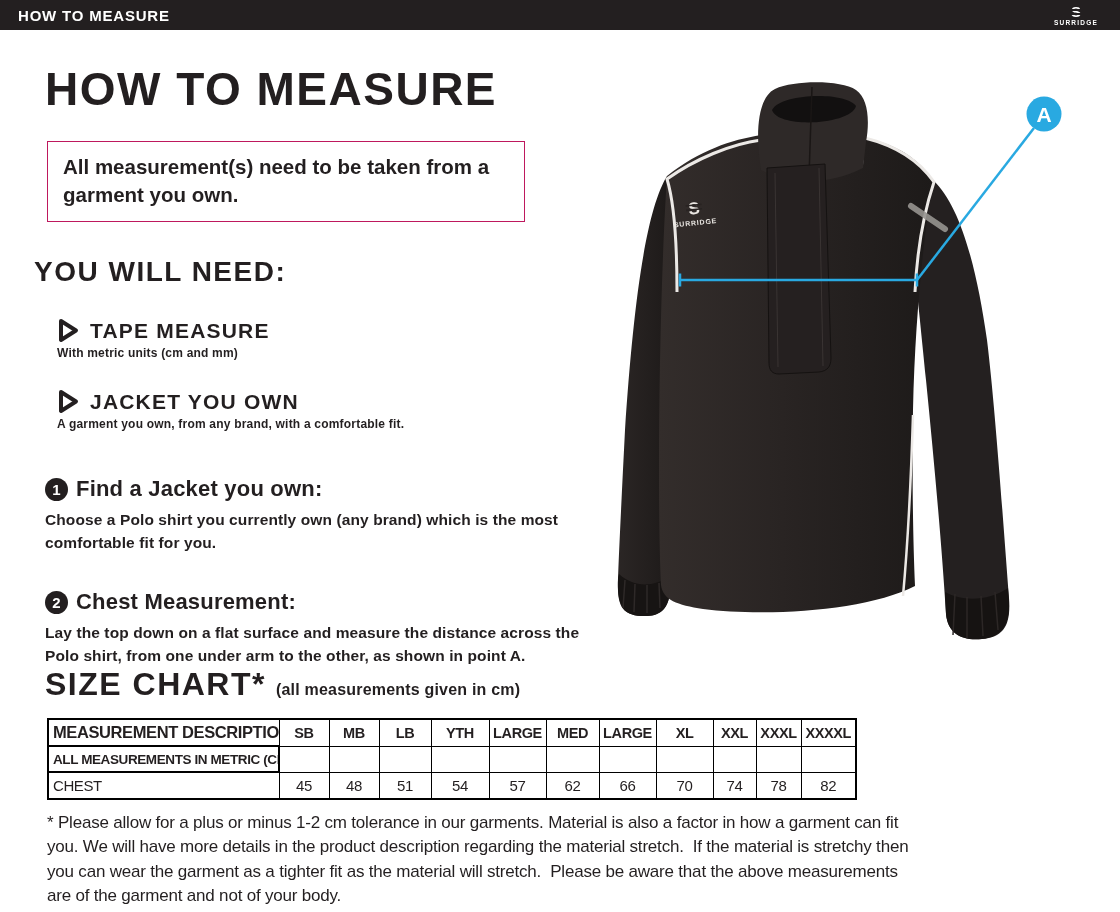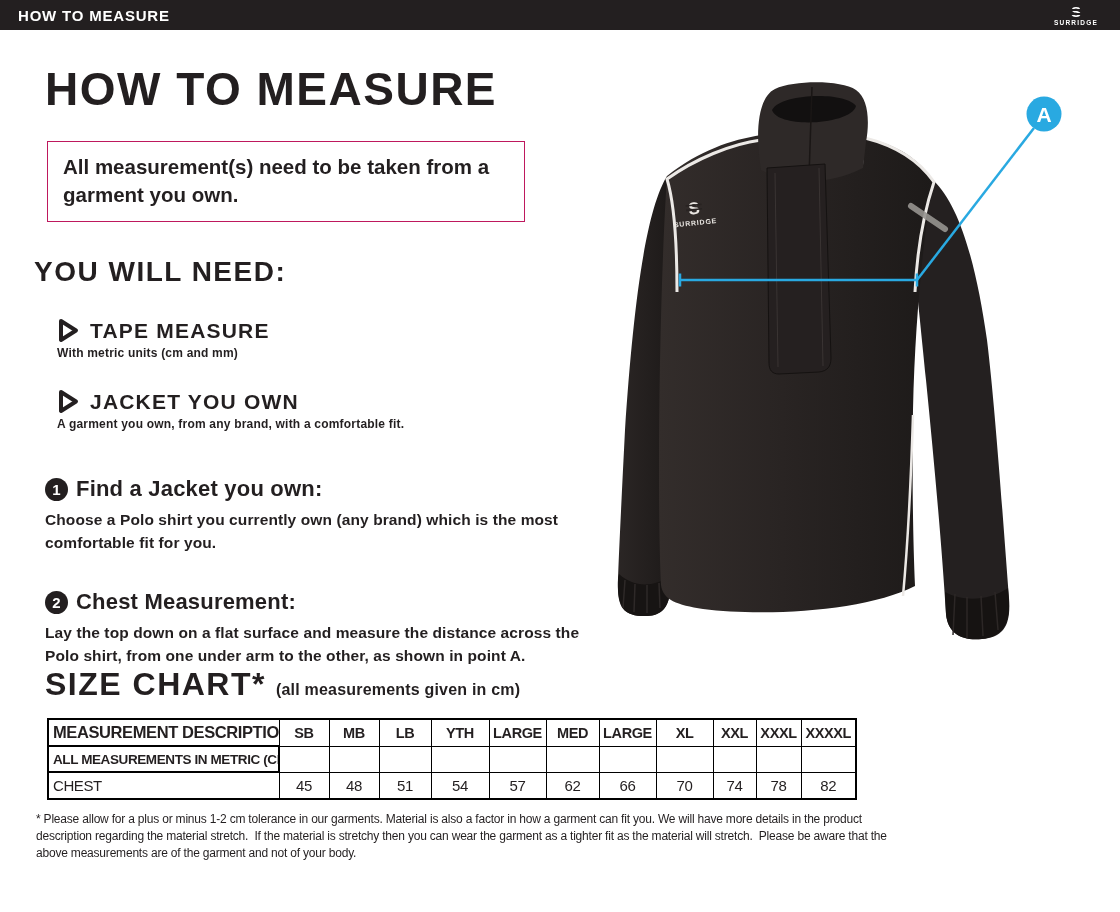--- a/index.html
+++ b/index.html
@@ -83,22 +83,22 @@
     font-size:14.5px; font-weight:bold; height:27px; text-align:center; padding:0 1px;
   }
   .size-table th.desc-col { font-size:16.5px; text-align:left; padding-left:4px; }
   .size-table td { font-size:15px; height:27px; text-align:center; }
   .size-table td.row-label { text-align:left; padding-left:4px; }
   .size-table tr.metric-row td { height:26px; }
   .size-table tr.metric-row td.row-label {
     font-weight:bold; font-size:13.5px; border-width:2px;
   }
   .sc-footnote {
-    position:absolute; left:36px; top:811px; width:868px;
-    font-size:12px; line-height:1.43; letter-spacing:-0.2px; white-space:pre-wrap;
+    position:absolute; left:47px; top:811px; width:868px;
+    font-size:17px; line-height:1.43; letter-spacing:-0.2px; white-space:pre-wrap;
   }
   
   .jacket-wrap { position:absolute; left:615px; top:80px; width:500px; height:570px; }
 </style>
 </head>
 <body>
 
 <div class="topbar">
   <div class="topbar-title">HOW TO MEASURE</div>
   <div class="topbar-logo">

